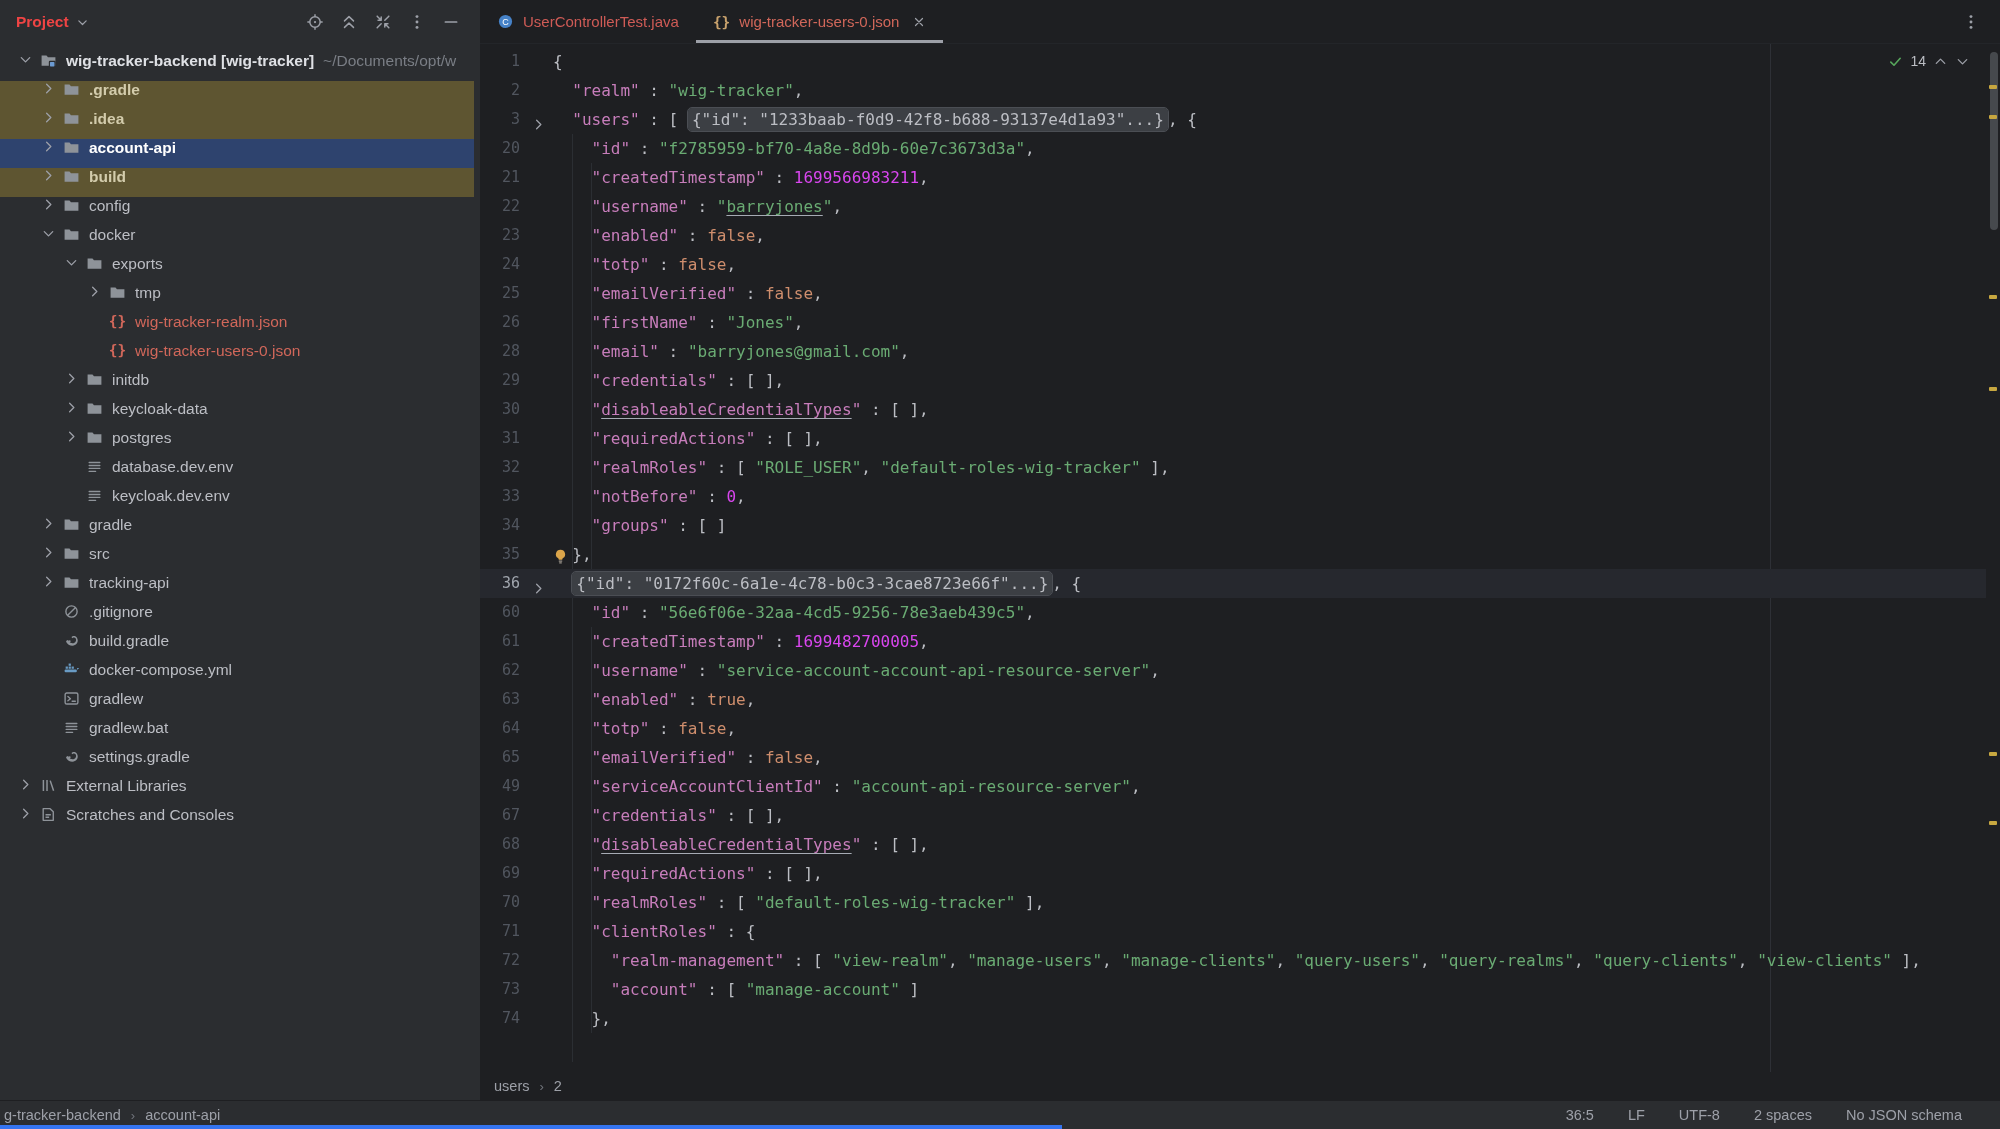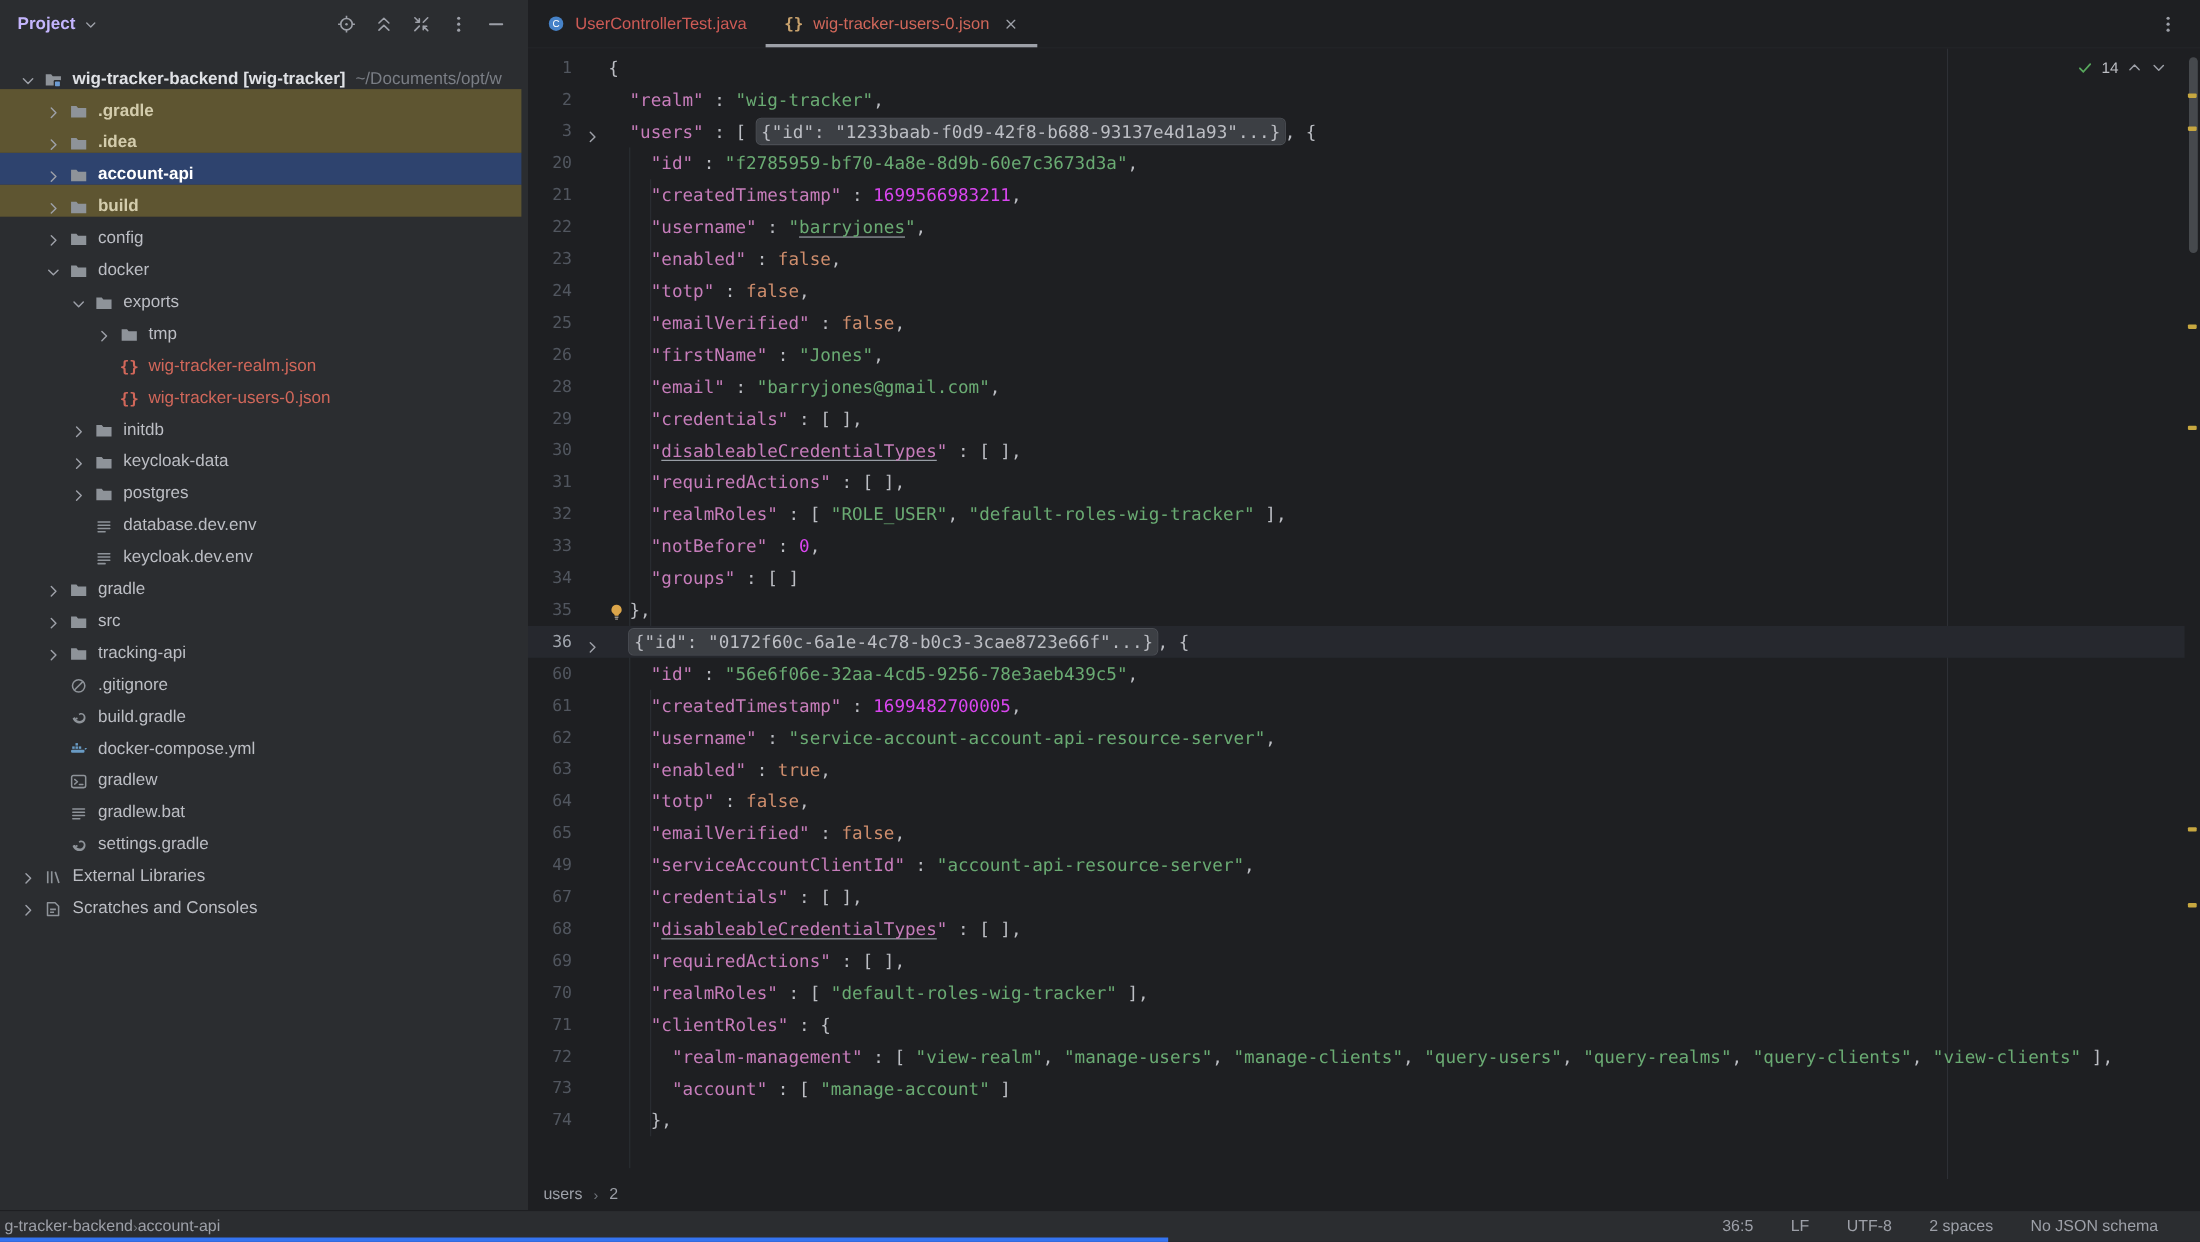--- a/index.html
+++ b/index.html
@@ -6,27 +6,27 @@
   html,body { background:#111214; }
   .window {
     position:relative; width:2000px; height:1129px; background:#1E1F22;
     font-family:"Liberation Sans","DejaVu Sans",sans-serif; color:#BCBEC4; overflow:hidden;
   }
   .svg-icon { display:inline-flex; align-items:center; justify-content:center; }
 
   
   .project-panel { position:absolute; left:0; top:0; width:480px; bottom:29px; background:#2B2D30; overflow:hidden; }
   .panel-header { height:44px; display:flex; align-items:center; padding:0 20px 0 16px; }
-  .panel-title { display:flex; align-items:center; gap:7px; font-size:15.5px; color:#c4b5fd; font-weight:600; cursor:default; }
+  .panel-title { display:flex; align-items:center; gap:7px; font-size:15.5px; color:#ef4444; font-weight:600; cursor:default; }
   .panel-title .svg-icon { color:#9DA0A8; }
   .panel-actions { margin-left:auto; display:flex; align-items:center; gap:16px; color:#9DA0A8; }
   .panel-actions .svg-icon { width:18px; height:18px; cursor:default; }
 
   .tree { padding-top:8px; font-size:15.5px; }
-  .tree-row { height:29px; display:flex; align-items:flex-end; width:474px; position:relative; white-space:nowrap; }
+  .tree-row { height:29px; display:flex; align-items:flex-start; width:474px; position:relative; white-space:nowrap; }
   .tree-row .indent { flex:none; }
   .tree-row .slot { width:23px; flex:none; display:flex; justify-content:center; color:#9DA0A8; }
   .tree-row .ticon { width:23px; flex:none; display:flex; justify-content:center; color:#8E9399; }
   .tree-label { margin-left:6px; color:#BCBEC4; }
   .tree-hint { color:#7A7E85; margin-left:9px; }
   .tree-row.root .tree-label { color:#DFE1E5; font-weight:600; }
   .tree-row.excluded { background:#5E5531;font-weight:bold; }
   .tree-row.excluded .tree-label { color:#D3CCAC; }
   .tree-row.selected { background:#2E436E; }
   .tree-row.selected .tree-label { color:#FFFFFF; font-weight:600; }
@@ -73,21 +73,21 @@
 
   .scrollbar { position:absolute; right:0; top:0; bottom:0; width:14px; z-index:2; }
   .sb-thumb { position:absolute; right:2px; top:8px; height:178px; width:8px; background:rgba(166,171,180,.3); border-radius:4px; }
   .stripe-mark { position:absolute; right:3px; width:8px; height:4px; background:#C7A740; border-radius:1px; }
 
   .breadcrumbs { position:absolute; left:0; right:0; bottom:0; height:28px; display:flex; align-items:center; padding-left:14px; font-size:14.5px; color:#9DA0A8; gap:10px; }
   .bc-sep { color:#6F737A; font-size:13px; }
 
   
   .status-bar { position:absolute; left:0; right:0; bottom:0; height:29px; background:#2B2D30; border-top:1px solid #1E1F22; display:flex; align-items:center; font-size:14.5px; color:#9DA0A8; padding:0 38px 0 4px; z-index:4; }
-  .sb-left { display:flex; align-items:center; gap:0; white-space:nowrap; }
+  .sb-left { display:flex; align-items:center; gap:10px; white-space:nowrap; }
   .sb-sep { color:#6F737A; font-size:13px; }
   .sb-right { margin-left:auto; display:flex; gap:34px; white-space:nowrap; }
   .progress-line { position:absolute; left:0; bottom:0; width:1062px; height:4px; background:#3574F0; z-index:9; }
 </style>
 </head>
 <body>
 
 <div class="window">
 
   <aside class="project-panel">

